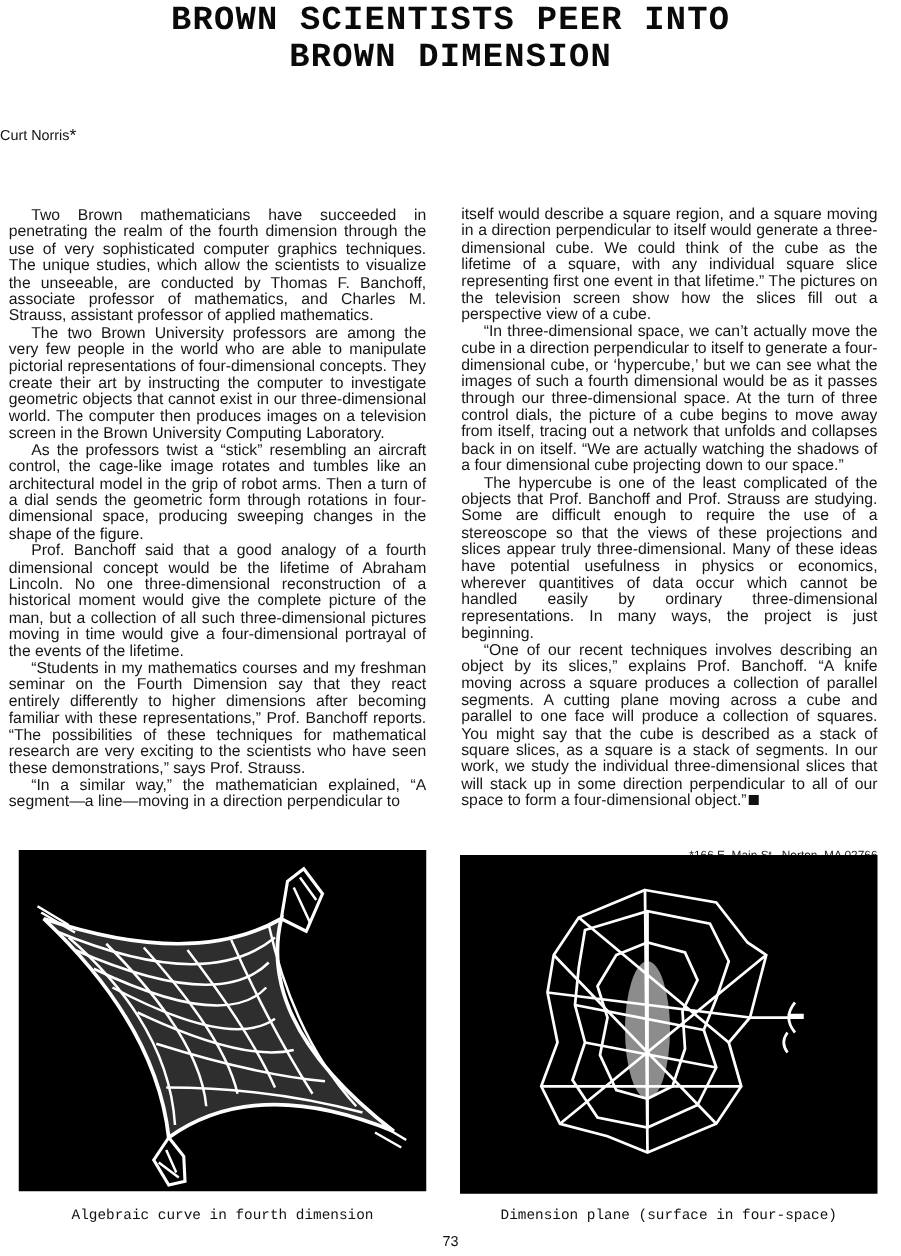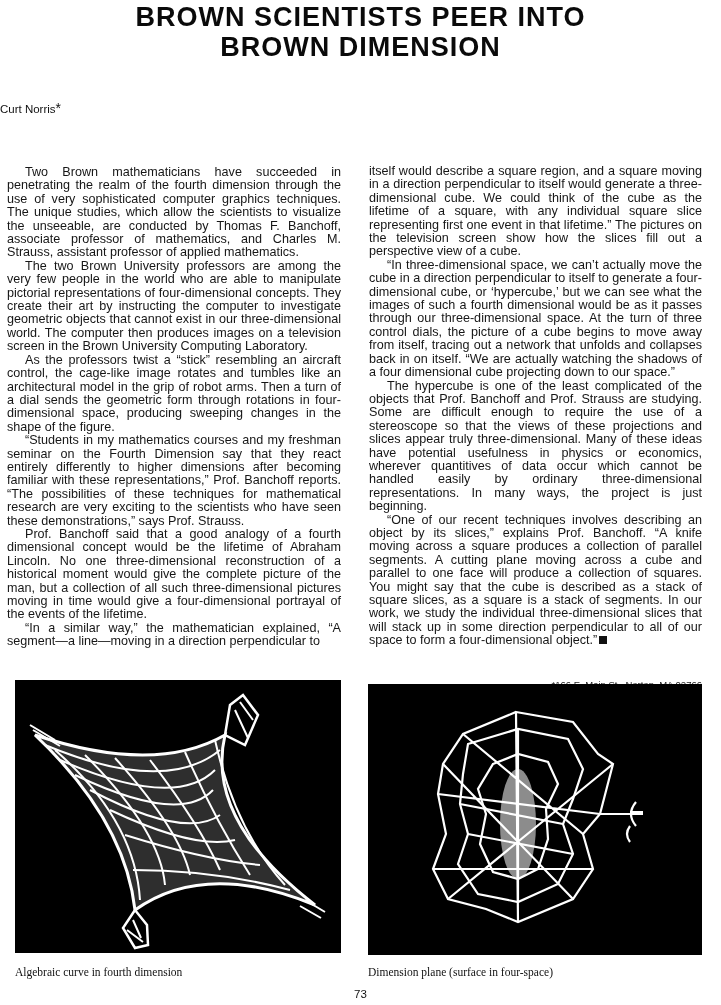--- a/index.html
+++ b/index.html
@@ -1,19 +1,19 @@
 <!DOCTYPE html>
 <html><head>
 <meta charset="utf-8">
 <style>
   html, body { margin:0; padding:0; background:#ffffff; }
   body { width:721px; height:1005px; position:relative; overflow:hidden; color:#111; }
   .title {
     position:absolute; left:0; width:721px; top:2px; text-align:center;
-    font-family:Liberation Sans, sans-serif; font-weight:bold; font-size:27px;
+    font-family:Liberation Mono, monospace; font-weight:bold; font-size:27px;
     line-height:30px; letter-spacing:1px; color:#0a0a0a;
   }
   .author {
     position:absolute; left:0; width:721px; top:103px; 
     font-family:"Liberation Sans", sans-serif; font-size:11.5px; color:#111;
   }
   .author .star { font-size:14px; vertical-align:top; position:relative; top:-3px; }
   .col {
     position:absolute; top:166px;
     font-family:"Liberation Sans", sans-serif; font-size:12.6px; line-height:13.4px;
@@ -26,22 +26,22 @@
   .endmark { display:inline-block; width:8px; height:8px; background:#111; margin-left:2px; }
   .footnote {
     position:absolute; left:369px; width:333px; top:657px; text-align:right;
     font-family:"Liberation Sans", sans-serif; font-size:9.5px; color:#222;margin-top:22px;
   }
   .figure { position:absolute; background:#000; overflow:hidden; }
   .fig-left { left:15px; top:680px; width:326px; height:273px; }
   .fig-right { left:368px; top:684px; width:334px; height:271px; }
   .figure svg { width:100%; height:100%; display:block; }
   .caption {
-    position:absolute; top:966px; font-family:Liberation Serif, serif;
-    font-size:11.5px; color:#111; text-align:left;
+    position:absolute; top:966px; font-family:Liberation Mono, monospace;
+    font-size:11.5px; color:#111; text-align:center;
   }
   .cap-left { left:15px; width:326px; }
   .cap-right { left:368px; width:334px; }
   .pagenum {
     position:absolute; left:0; width:721px; top:988px; text-align:center;
     font-family:"Liberation Sans", sans-serif; font-size:11.5px; color:#111;
   }
 </style>
 </head>
 <body>
@@ -52,22 +52,22 @@
 </div>
 
 <div class="author">
   <span>Curt Norris</span><span class="star">*</span>
 </div>
 
 <div class="col col-left">
   <p>Two Brown mathematicians have succeeded in penetrating the realm of the fourth dimension through the use of very sophisticated computer graphics techniques. The unique studies, which allow the scientists to visualize the unseeable, are conducted by Thomas F. Banchoff, associate professor of mathematics, and Charles M. Strauss, assistant professor of applied mathematics.</p>
   <p>The two Brown University professors are among the very few people in the world who are able to manipulate pictorial representations of four-dimensional concepts. They create their art by instructing the computer to investigate geometric objects that cannot exist in our three-dimensional world. The computer then produces images on a television screen in the Brown University Computing Laboratory.</p>
   <p>As the professors twist a “stick” resembling an aircraft control, the cage-like image rotates and tumbles like an architectural model in the grip of robot arms. Then a turn of a dial sends the geometric form through rotations in four-dimensional space, producing sweeping changes in the shape of the figure.</p>
+  <p>Prof. Banchoff said that a good analogy of a fourth dimensional concept would be the lifetime of Abraham Lincoln. No one three-dimensional reconstruction of a historical moment would give the complete picture of the man, but a collection of all such three-dimensional pictures moving in time would give a four-dimensional portrayal of the events of the lifetime.</p>
   <p>“Students in my mathematics courses and my freshman seminar on the Fourth Dimension say that they react entirely differently to higher dimensions after becoming familiar with these representations,” Prof. Banchoff reports. “The possibilities of these techniques for mathematical research are very exciting to the scientists who have seen these demonstrations,” says Prof. Strauss.</p>
-  <p>Prof. Banchoff said that a good analogy of a fourth dimensional concept would be the lifetime of Abraham Lincoln. No one three-dimensional reconstruction of a historical moment would give the complete picture of the man, but a collection of all such three-dimensional pictures moving in time would give a four-dimensional portrayal of the events of the lifetime.</p>
   <p>“In a similar way,” the mathematician explained, “A segment—a line—moving in a direction perpendicular to</p>
 </div>
 
 <div class="col col-right">
   <p class="cont">itself would describe a square region, and a square moving in a direction perpendicular to itself would generate a three-dimensional cube. We could think of the cube as the lifetime of a square, with any individual square slice representing first one event in that lifetime.” The pictures on the television screen show how the slices fill out a perspective view of a cube.</p>
   <p>“In three-dimensional space, we can’t actually move the cube in a direction perpendicular to itself to generate a four-dimensional cube, or ‘hypercube,’ but we can see what the images of such a fourth dimensional would be as it passes through our three-dimensional space. At the turn of three control dials, the picture of a cube begins to move away from itself, tracing out a network that unfolds and collapses back in on itself. “We are actually watching the shadows of a four dimensional cube projecting down to our space.”</p>
   <p>The hypercube is one of the least complicated of the objects that Prof. Banchoff and Prof. Strauss are studying. Some are difficult enough to require the use of a stereoscope so that the views of these projections and slices appear truly three-dimensional. Many of these ideas have potential usefulness in physics or economics, wherever quantitives of data occur which cannot be handled easily by ordinary three-dimensional representations. In many ways, the project is just beginning.</p>
   <p><span>“One of our recent techniques involves describing an object by its slices,” explains Prof. Banchoff. “A knife moving across a square produces a collection of parallel segments. A cutting plane moving across a cube and parallel to one face will produce a collection of squares. You might say that the cube is described as a stack of square slices, as a square is a stack of segments. In our work, we study the individual three-dimensional slices that will stack up in some direction perpendicular to all of our space to form a four-dimensional object.”</span><span class="endmark"></span></p>
 </div>
 

